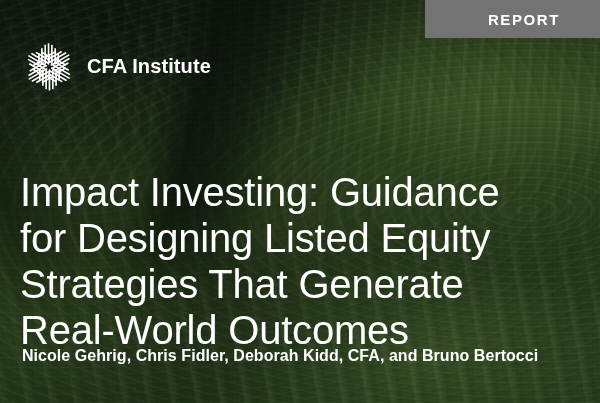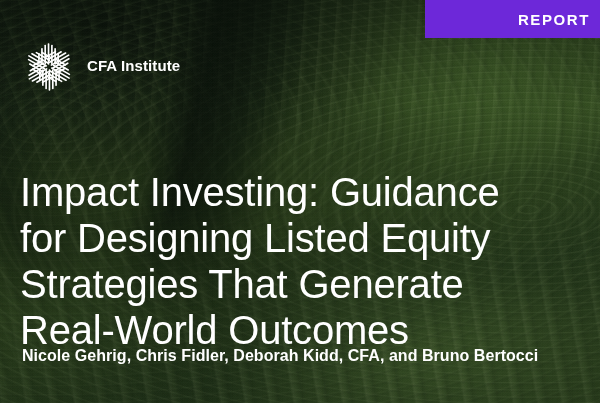--- a/index.html
+++ b/index.html
@@ -116,26 +116,26 @@
       radial-gradient(ellipse 80% 70% at 30% 58%, rgba(6,12,7,0.34) 0%, rgba(0,0,0,0) 70%);
   }
 
   
   .report-badge {
     position: absolute;
     top: 0;
     left: 425px;
     width: 175px;
     height: 38px;
-    background: #6d28d9;
+    background: #737373;
     display: flex;
     align-items: center;
     justify-content: flex-end;
     box-sizing: border-box;
-    padding-right: 10px;
+    padding-right: 40px;
   }
   .report-badge span {
     color: #ffffff;
     font-size: 15px;
     font-weight: bold;
     letter-spacing: 1.6px;
   }
 
   
   .logo-lockup {
@@ -143,21 +143,21 @@
     left: 22px;
     top: 40px;
     display: flex;
     align-items: center;
     gap: 11px;
   }
   .logo-mark { width: 54px; height: 54px; flex: none; display: block; }
   .logo-words { display: flex; flex-direction: column; line-height: 1; }
   .logo-cfa {
     color: #ffffff;
-    font-size: 15px;
+    font-size: 20px;
     font-weight: bold;
     letter-spacing: .1px;
     margin-bottom: 3px;
   }
   .logo-rpc {
     color: #ffffff;
     font-family: "Liberation Serif", "DejaVu Serif", serif;
     font-size: 28px;
     font-weight: bold;
     letter-spacing: -.2px;

